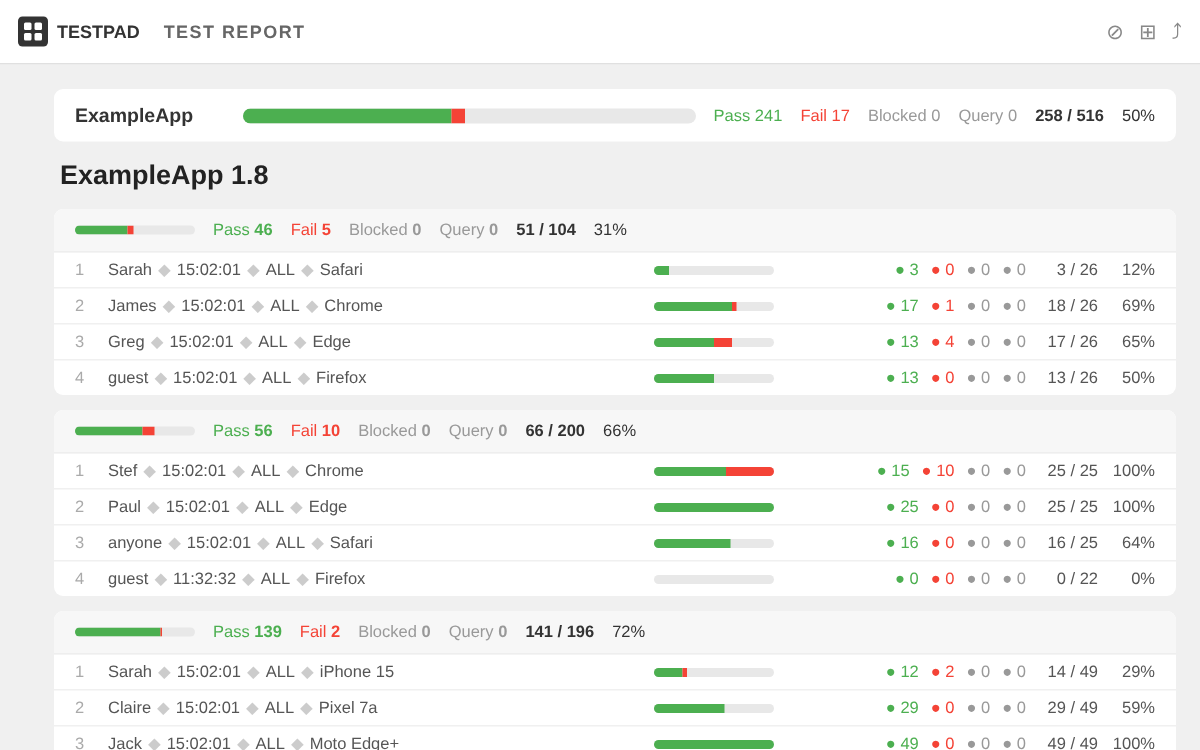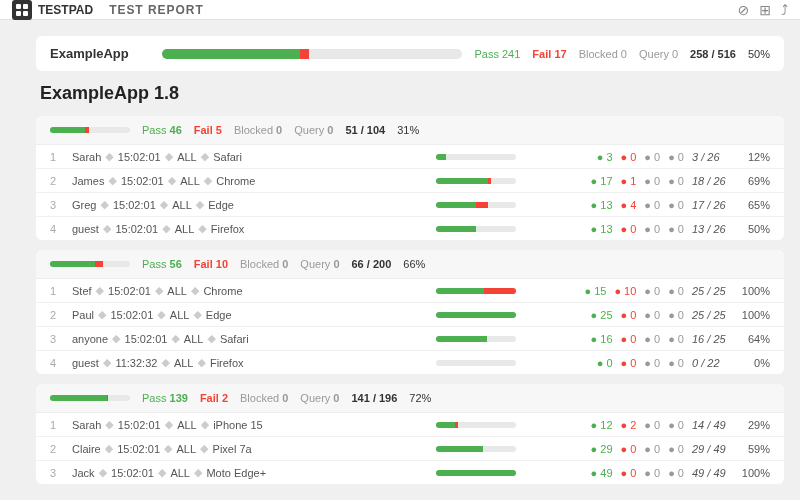--- a/index.html
+++ b/index.html
@@ -1,36 +1,36 @@
 <!DOCTYPE html>
 <html><head>
   <meta charset="utf-8">
   <style>
     * { box-sizing: border-box; margin: 0; padding: 0; }
     body { font-family: -apple-system, BlinkMacSystemFont, 'Segoe UI', sans-serif; background: #f0f0f0; width: 800px; height: 500px; overflow: hidden; font-size: 12px; color: #333; }
 
     
-    .header { background: #fff; display: flex; align-items: center; height: 20px; padding: 0 12px; border-bottom: 1px solid #e0e0e0; gap: 16px; }
+    .header { background: #fff; display: flex; align-items: center; height: 43px; padding: 0 12px; border-bottom: 1px solid #e0e0e0; gap: 16px; }
     .header-logo { display: flex; align-items: center; gap: 6px; font-weight: 700; font-size: 12px; color: #333; }
     .logo-icon { width: 20px; height: 20px; background: #333; border-radius: 3px; display: flex; align-items: center; justify-content: center; }
     .logo-icon svg { width: 14px; height: 14px; fill: white; }
     .header-spacer { flex: 1; }
     .header-icons { display: flex; gap: 10px; align-items: center; }
     .header-icon { color: #888; cursor: pointer; font-size: 14px; }
 
     
     .content { padding: 16px; height: calc(500px - 36px); overflow-y: auto; background: #f0f0f0; margin-left: 20px; }
 
     
     .summary-row { background: #fff; border-radius: 6px; padding: 10px 14px; margin-bottom: 12px; display: flex; align-items: center; gap: 12px; }
     .summary-label { font-weight: 600; font-size: 13px; min-width: 100px; }
     .progress-bar-container { flex: 1; height: 10px; background: #e8e8e8; border-radius: 5px; overflow: hidden; }
     .summary-stats { display: flex; gap: 12px; font-size: 11px; align-items: center; }
     .stat-pass { color: #4caf50; font-weight: 400; }
-    .stat-fail { color: #f44336; font-weight: 700; }
+    .stat-fail { color: #f44336; font-weight: 400; }
     .stat-blocked { color: #999; }
     .stat-query { color: #999; }
     .stat-count { font-weight: 600; color: #333; }
     .stat-pct { color: #333; }
 
     
     .section-title { font-size: 18px; font-weight: 700; color: #222; margin-bottom: 12px; padding-left: 4px; }
 
     
     .group { background: #fff; border-radius: 6px; margin-bottom: 10px; overflow: hidden; }
@@ -45,21 +45,21 @@
     .row-info { flex: 1; font-size: 11px; color: #555; display: flex; gap: 4px; align-items: center; }
     .dot { color: #ccc; }
     .row-bar-container { width: 80px; height: 6px; background: #e8e8e8; border-radius: 3px; overflow: hidden; display: flex; }
     .bar-g { background: #4caf50; height: 100%; }
     .bar-r { background: #f44336; height: 100%; }
     .row-stats { display: flex; gap: 8px; font-size: 11px; align-items: center; min-width: 160px; justify-content: flex-end; }
     .rs-pass { color: #4caf50; }
     .rs-fail { color: #f44336; }
     .rs-blocked { color: #999; }
     .rs-query { color: #999; }
-    .row-count { font-size: 11px; color: #555; min-width: 40px; text-align: left; font-style: italic; }
+    .row-count { font-size: 11px; color: #555; min-width: 40px; text-align: right; }
     .row-pct { font-size: 11px; color: #555; min-width: 30px; text-align: right; }
   </style>
 </head>
 <body>
 
 <div class="header">
   <div class="header-logo">
     <div class="logo-icon">
       <svg viewBox="0 0 14 14">
           <rect x="1" y="1" width="5" height="5" rx="1"></rect>

